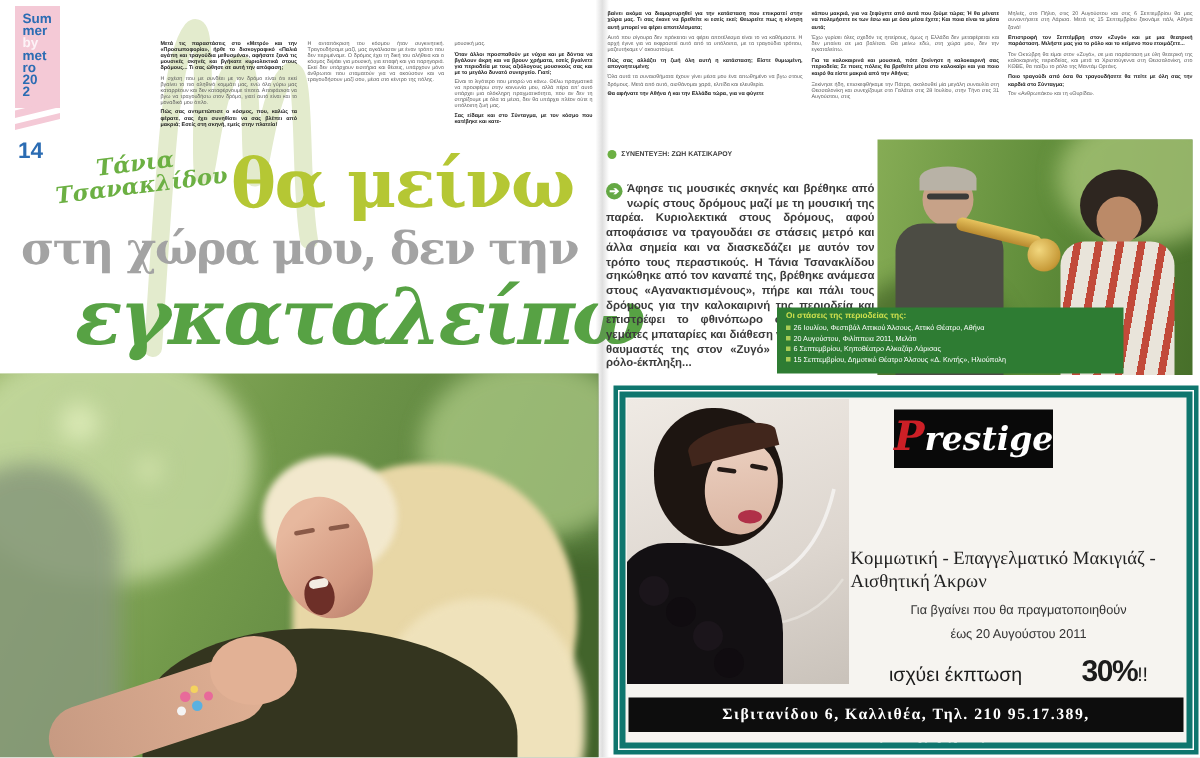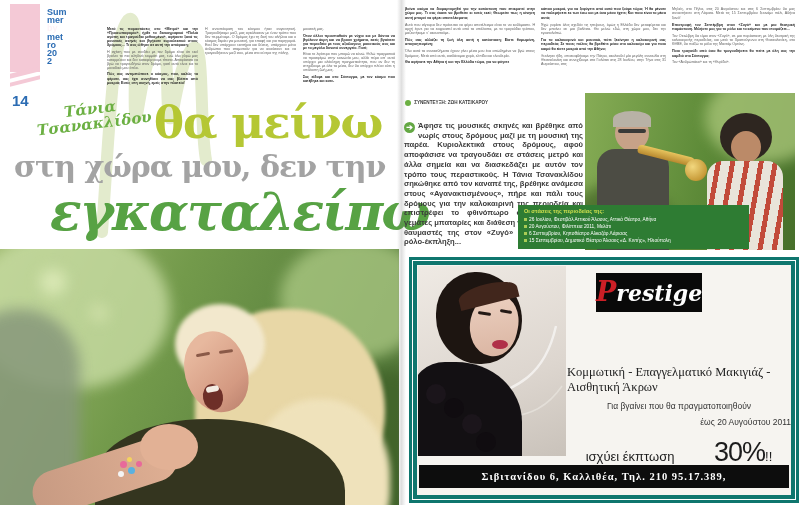--- a/index.html
+++ b/index.html
@@ -3,21 +3,21 @@
 <meta charset="utf-8">
 <style>
   html,body{margin:0;padding:0;background:#e8e8e8;}
   .canvas{position:relative;width:800px;height:505px;background:#ffffff;overflow:hidden;
           font-family:"Liberation Sans",sans-serif;color:#333;}
   .abs{position:absolute;}
   i.b{position:absolute;display:block;}
 
   
   .ribbon{left:10px;top:4px;width:30px;height:64px;background:#f4c9d6;padding-top:4px;}
-  .ribbon .ln{font-weight:bold;font-size:9px;line-height:8.2px;color:#2b6cb3;padding-left:5px;letter-spacing:0;margin-left:32px;}
+  .ribbon .ln{font-weight:bold;font-size:9px;line-height:8.2px;color:#2b6cb3;padding-left:5px;letter-spacing:0;}
   .ribbon .ln.by{color:#fdf3f7;}
   .stripe{left:10px;width:30px;height:5px;background:#f4c9d6;transform:skewY(-14deg);}
   .pageno{left:12px;top:92px;font-weight:bold;font-size:15px;color:#2b6cb3;}
 
   
   .wm{left:40px;top:0;pointer-events:none;}
 
   
   .mcol{position:absolute;font-size:3.6px;line-height:4.05px;text-align:justify;color:#5d5d5d;}
   .mcol p{margin:0 0 2.5px 0;}
@@ -66,23 +66,23 @@
   .adphoto{left:1px;top:1px;width:148px;height:190px;overflow:hidden;
            background:linear-gradient(160deg,#efeae4 0%,#ddd6cf 60%,#c9c2ba 100%);}
   .plogo{left:179px;top:8px;width:106px;height:39px;background:#090909;color:#fff;text-align:center;}
   .plogo .ptxt{font-family:"DejaVu Serif",serif;font-style:italic;font-weight:bold;font-size:22px;line-height:37px;}
   .plogo .ptxt .red{color:#cc1f26;font-size:27px;}
   .owner{left:168px;top:54px;width:128px;text-align:center;font-family:"DejaVu Serif",serif;
          font-size:11px;letter-spacing:2px;color:#2a2a2a;}
   .services{left:150px;top:100px;width:224px;text-align:left;font-family:"Liberation Serif",serif;
             font-size:12.5px;color:#222;}
   .promo1{left:150px;top:136px;width:224px;text-align:center;font-size:8.5px;color:#333;}
-  .promo2{left:150px;top:152px;width:224px;text-align:right;font-size:8.5px;color:#333;}
+  .promo2{left:150px;top:152px;width:224px;text-align:center;font-size:8.5px;color:#333;}
   .discount{left:150px;top:172px;width:224px;text-align:center;color:#1c1c1c;font-size:13px;}
-  .discount .big{font-size:27px;font-weight:normal;letter-spacing:-1px;margin-left:36px;}
+  .discount .big{font-size:20px;font-weight:bold;letter-spacing:-1px;margin-left:36px;}
   .adbar{left:2px;top:200px;width:370px;height:23px;background:#0d0d0d;color:#fff;text-align:center;
          font-family:"Liberation Serif",serif;font-weight:bold;font-size:10.5px;line-height:23px;letter-spacing:1px;}
 
   .gutter{left:397px;top:0;width:9px;height:505px;
           background:linear-gradient(90deg,rgba(0,0,0,0),rgba(110,110,110,.22) 50%,rgba(0,0,0,0));}
 </style>
 </head>
 <body>
 
 <div class="canvas">

